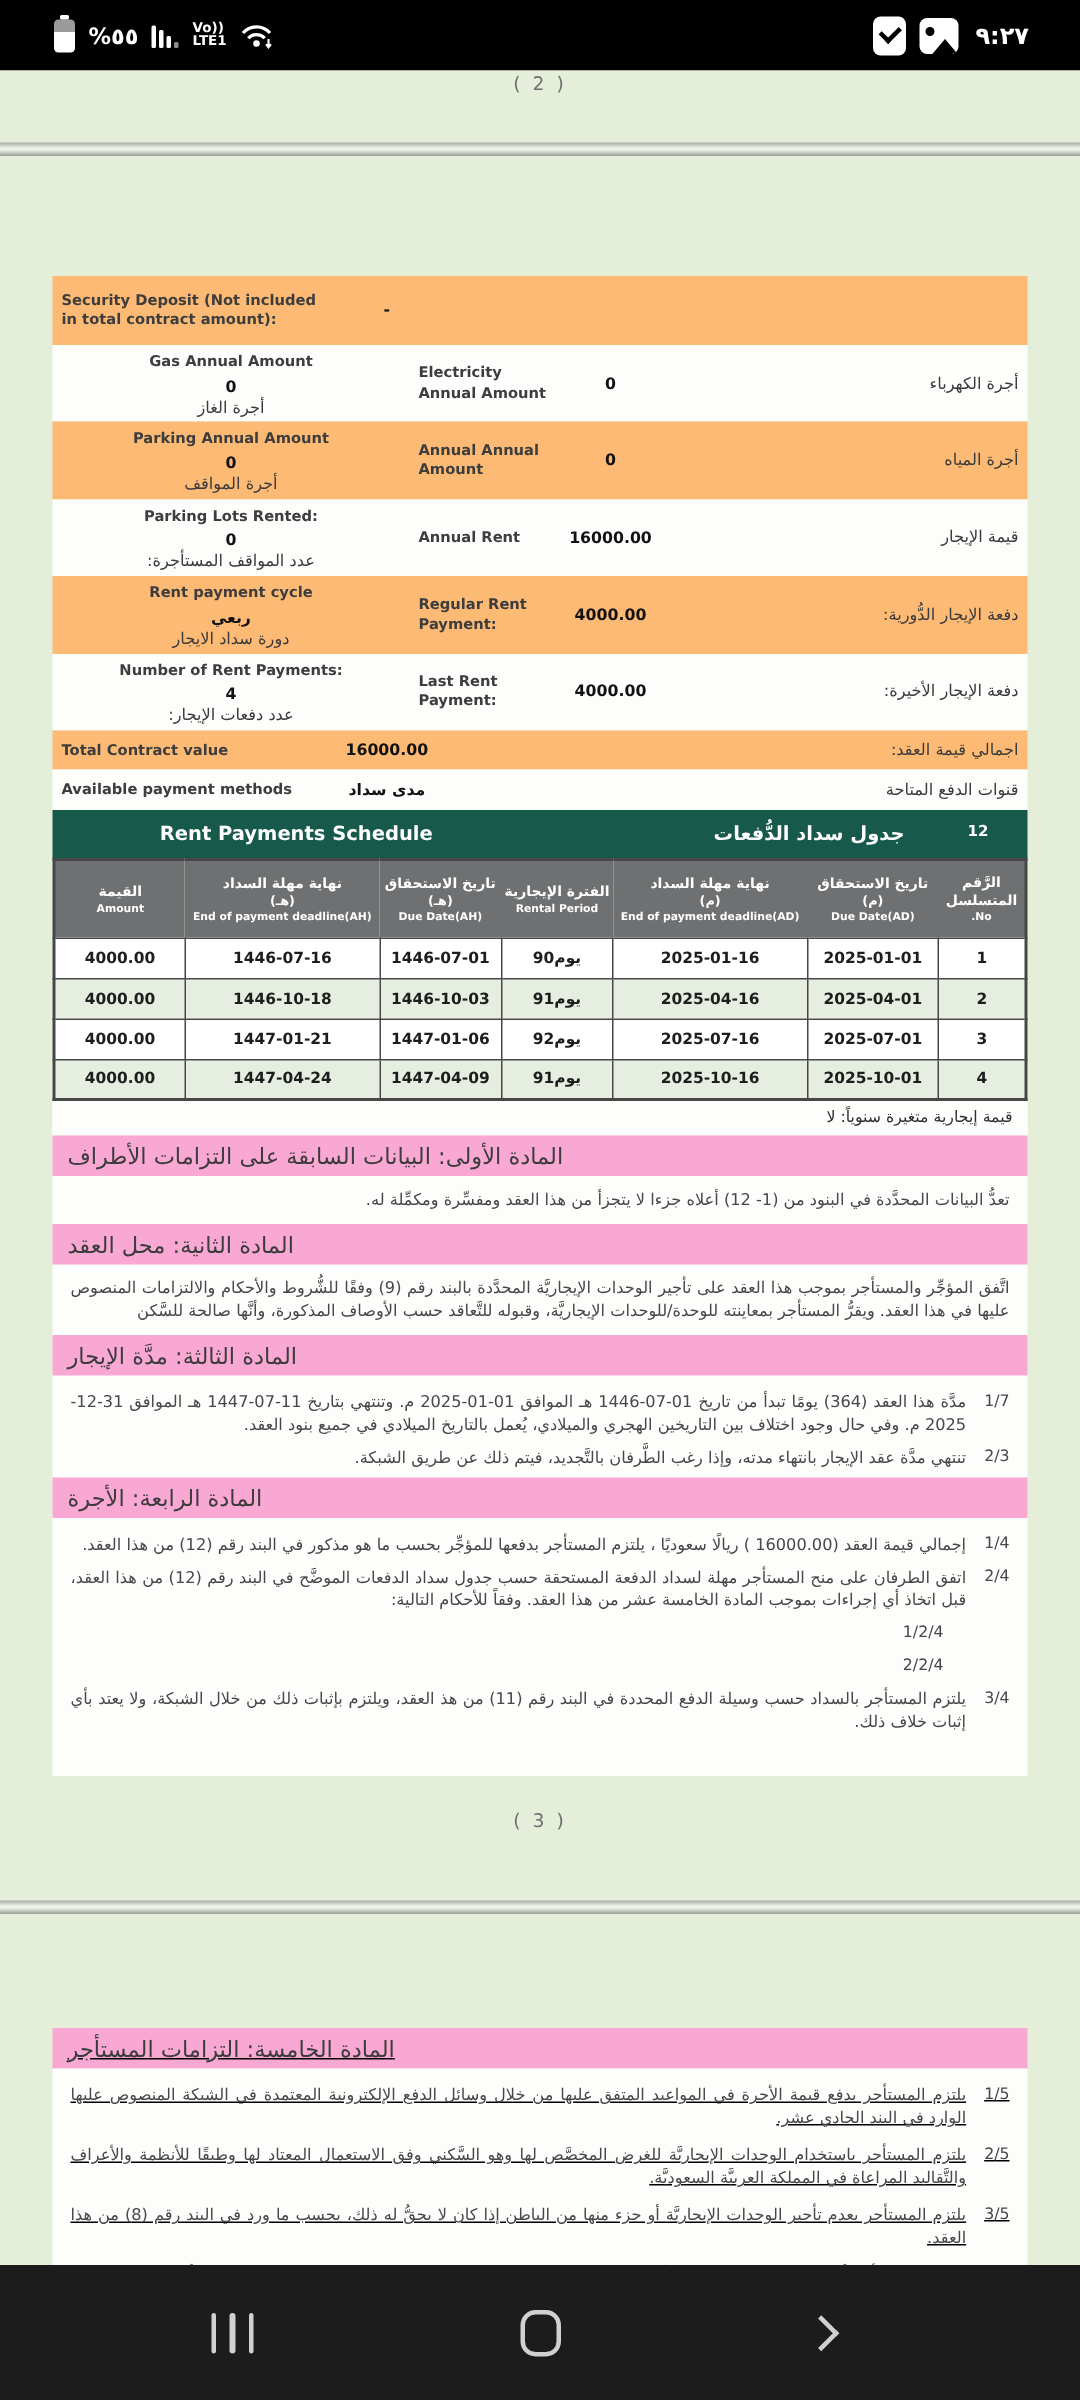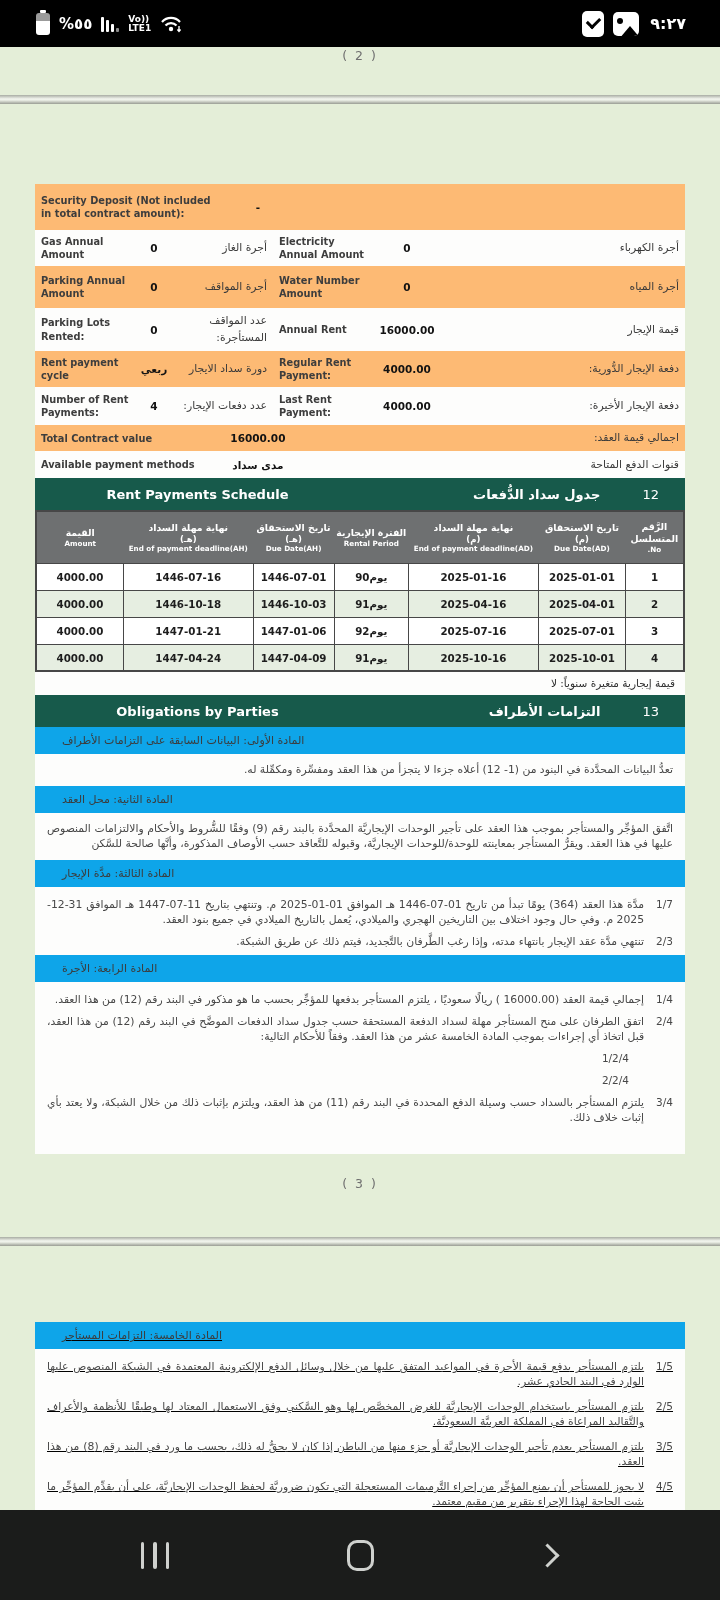--- a/index.html
+++ b/index.html
@@ -46,63 +46,63 @@
   .pgfoot.p2 { height:48px; padding-top:1px; }
   .sep { height:9px; background:linear-gradient(to bottom,#a8aca3,#f4f7f0 45%,#e5e9e0 60%,#999c93); }
   .page3 { padding-top:80px; }
   .page4 { padding-top:76px;text-decoration:underline; }
   .content { margin:0 35px; }
 
   
   .irow { display:flex; align-items:stretch; background:#fdfdfc; }
   .irow.shade { background:#fdba74; }
   .half { display:flex; align-items:center; padding:5px 6px; }
-  .half.hl { width:238px; }
+  .half.hl { width:238px;flex-direction:column; }
   .half.hr { flex:1; }
   .i-en { font-weight:700; font-size:9.8px; color:#3d3d3d; line-height:1.35; }
   .i-val { font-weight:700; font-size:10.5px; color:#121212; text-align:center; }
   .i-ar { font-size:10.8px; color:#3a3a3a; text-align:right; line-height:1.5; direction:rtl; }
   .hl .i-en { flex:0 0 40%; } .hl .i-val { flex:0 0 20%; } .hl .i-ar { flex:1; }
   .hr .i-en { flex:0 0 24%; } .hr .i-val { flex:0 0 16%; } .hr .i-ar { flex:1; }
   .irow.span3 .i-en { flex:0 0 27%; }
   .irow.span3 .i-val { flex:0 0 14%; }
   .irow.span3 .i-ar { flex:1; }
   .r-security { min-height:46px; }
   .r-gas { min-height:34px; } .r-parking { min-height:42px; } .r-lots { min-height:32px; }
   .r-cycle { min-height:25px; } .r-numpay { min-height:38px; }
   .r-total { min-height:26px; } .r-methods { min-height:27px; }
 
   
   .sect-head { height:32px; background:#175a4b; display:flex; align-items:center; color:#fff; }
   .sh-en { width:50%; text-align:center; font-weight:700; font-size:13px; }
   .sh-right { flex:1; display:flex; align-items:flex-start; justify-content:flex-end; gap:42px;
     padding-right:26px; }
   .sh-ar { font-weight:700; font-size:13px; direction:rtl; }
-  .sh-num { font-weight:400; font-size:13px; }
+  .sh-num { font-weight:700; font-size:10px; }
 
   
   .sched-wrap { background:#fdfdfc; }
   table.sched { width:100%; border-collapse:collapse; table-layout:fixed;
     border:2px solid #474747; }
   table.sched th { background:#6e7071; color:#fff; border:none; vertical-align:middle;
     padding:4px 2px; height:52px; }
   .th-ar { font-size:9.3px; font-weight:700; line-height:1.25; }
   .th-note { font-size:8.5px; font-weight:700; line-height:1.2; }
   .th-note:empty { display:none; }
   .th-en { font-size:7.2px; font-weight:700; line-height:1.3; }
   table.sched td { border:1.5px solid #474747; text-align:center; direction:ltr;
     font-size:10.3px; font-weight:700; color:#1d1d1d; height:27px; background:#fff; }
   table.sched tr.alt td { background:#e6eee1; }
   .var-note { background:#fdfdfc; direction:rtl; text-align:right; padding:5px 10px 6px;
     font-size:10.5px; color:#2f2f2f; }
 
   
   .ob-body-wrap { background:#fdfdfc; padding-bottom:26px; }
-  .ob-article { background:#0ea5e9; min-height:27px; display:flex; align-items:center;
-    justify-content:flex-end; direction:rtl; padding:4px 27px; font-size:11px;
+  .ob-article { background:#f9a8d4; min-height:27px; display:flex; align-items:center;
+    justify-content:flex-end; direction:rtl; padding:4px 10px; font-size:15px;
     color:#3c3c3c; margin-top:3px; }
   .ob-text { direction:rtl; padding:8px 12px 6px; font-size:10.8px; color:#474747;
     line-height:15px; text-align:justify; }
   .ob-clause { direction:rtl; display:flex; gap:12px; padding:4px 12px 3px; }
   .ob-clause.sub { padding-right:56px; }
   .cl-num { direction:ltr; font-size:10.5px; color:#474747; white-space:nowrap;
     line-height:15px; }
   .cl-text { flex:1; font-size:10.8px; color:#474747; line-height:15px; text-align:justify; }
   .pgfoot.p3 { margin-top:22px; }
   .page3 { padding-bottom:46px; }
@@ -183,21 +183,21 @@
             </div>
           </div>
 
           <div class="irow shade r-parking">
             <div class="half hl">
               <span class="i-en">Parking Annual Amount</span>
               <span class="i-val">0</span>
               <span class="i-ar">أجرة المواقف</span>
             </div>
             <div class="half hr">
-              <span class="i-en">Water Number Amount</span>
+              <span class="i-en">Annual Annual Amount</span>
               <span class="i-val">0</span>
               <span class="i-ar">أجرة المياه</span>
             </div>
           </div>
 
           <div class="irow r-lots">
             <div class="half hl">
               <span class="i-en">Parking Lots Rented:</span>
               <span class="i-val">0</span>
               <span class="i-ar">عدد المواقف المستأجرة:</span>
@@ -342,27 +342,20 @@
                 <td dir="rtl">91يوم</td>
                 <td>2025-10-16</td>
                 <td>2025-10-01</td>
                 <td>4</td>
               </tr>
             </tbody>
           </table>
           <div class="var-note">قيمة إيجارية متغيرة سنوياً: لا</div>
         </div>
 
-        <div class="sect-head">
-          <div class="sh-en">Obligations by Parties</div>
-          <div class="sh-right">
-            <span class="sh-ar">التزامات الأطراف</span>
-            <span class="sh-num">13</span>
-          </div>
-        </div>
 
         <div class="ob-body-wrap">
           <div class="ob-article" style="margin-top:0">المادة الأولى: البيانات السابقة على التزامات الأطراف</div>
           <div class="ob-text">تعدُّ البيانات المحدَّدة في البنود من (1- 12) أعلاه جزءا لا يتجزأ من هذا العقد ومفسِّرة ومكمِّلة له.</div>
           <div class="ob-article">المادة الثانية: محل العقد</div>
           <div class="ob-text">اتَّفق المؤجِّر والمستأجر بموجب هذا العقد على تأجير الوحدات الإيجاريَّة المحدَّدة بالبند رقم (9) وفقًا للشُّروط والأحكام والالتزامات المنصوص عليها في هذا العقد. ويقرُّ المستأجر بمعاينته للوحدة/للوحدات الإيجاريَّة، وقبوله للتَّعاقد حسب الأوصاف المذكورة، وأنَّها صالحة للسَّكن</div>
           <div class="ob-article">المادة الثالثة: مدَّة الإيجار</div>
           <div class="ob-clause" style="margin-top:6px">
             <span class="cl-num">1/7</span>
             <span class="cl-text">مدَّة هذا العقد (364) يومًا تبدأ من تاريخ 01-07-1446 هـ الموافق 01-01-2025 م. وتنتهي بتاريخ 11-07-1447 هـ الموافق 31-12-2025 م. وفي حال وجود اختلاف بين التاريخين الهجري والميلادي، يُعمل بالتاريخ الميلادي في جميع بنود العقد.</span>

